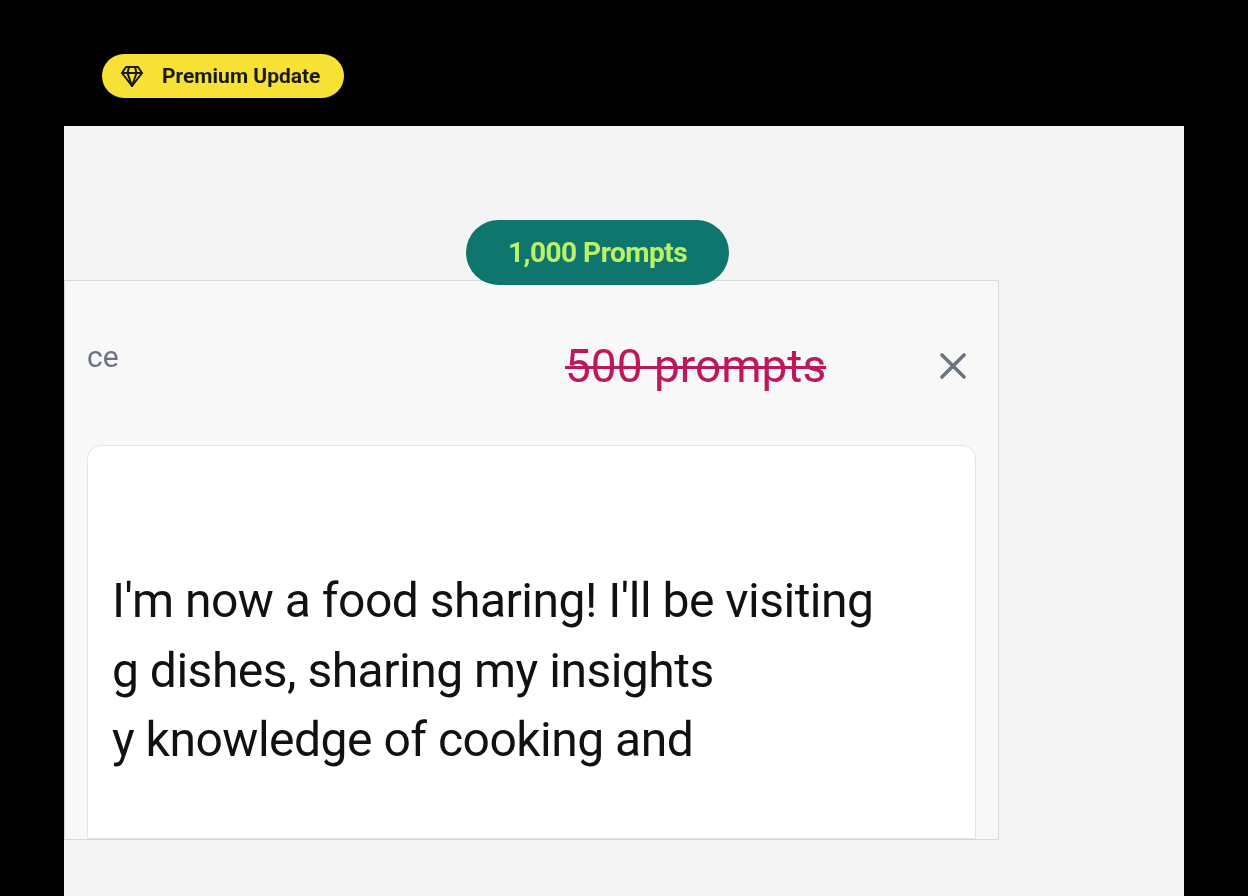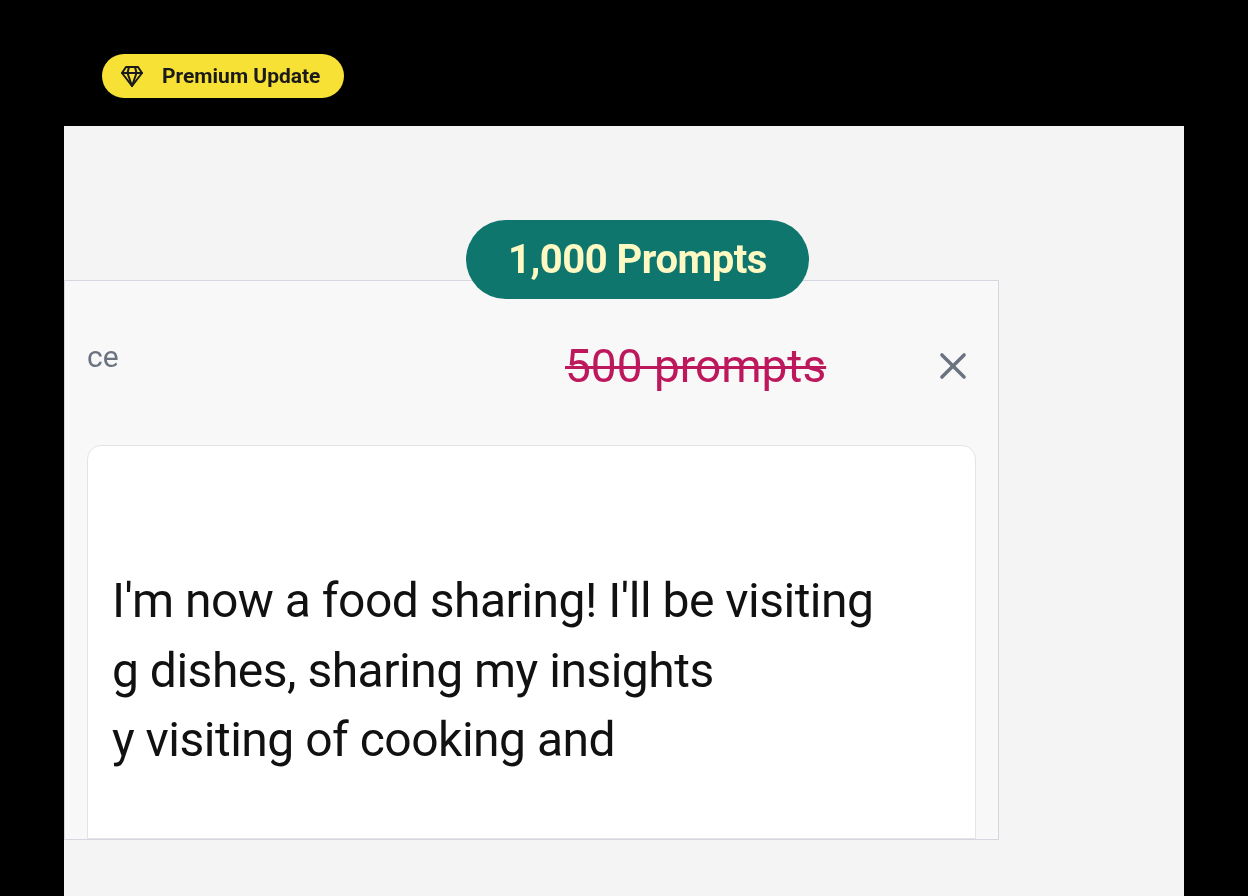--- a/index.html
+++ b/index.html
@@ -41,23 +41,23 @@
     .pill {
       position: absolute;
       top: 220px;
       left: 466px;
       background: #0F766E;
       border-radius: 999px;
       padding: 16px 42px;
       z-index: 5;
     }
     .pill .label {
-      color: #fef9c3;
+      color: #bef264;
       font-weight: 700;
-      font-size: 40px;
+      font-size: 28px;
       letter-spacing: -0.5px;
       margin-top: 36px;
     }
     .card-outer {
       position: absolute;
       top: 280px;
       left: 64px;
       width: 935px;
       height: 560px;
       border: 1px solid #d6d6de;
@@ -151,15 +151,15 @@
         <svg width="38" height="38" viewBox="0 0 24 24" fill="none" stroke="#6B7280" stroke-width="2.2" stroke-linecap="round">
           <line x1="5" y1="5" x2="19" y2="19"></line>
           <line x1="19" y1="5" x2="5" y2="19"></line>
         </svg>
       </span>
     </div>
   </div>
   <div class="card-body">
     <div class="body-text"><span>I'm now a food sharing! I'll be visiting</span>
 <span>g dishes, sharing my insights</span>
-<span>y visiting of cooking and</span></div>
+<span>y knowledge of cooking and</span></div>
   </div>
 </div>
 
 </body></html>

